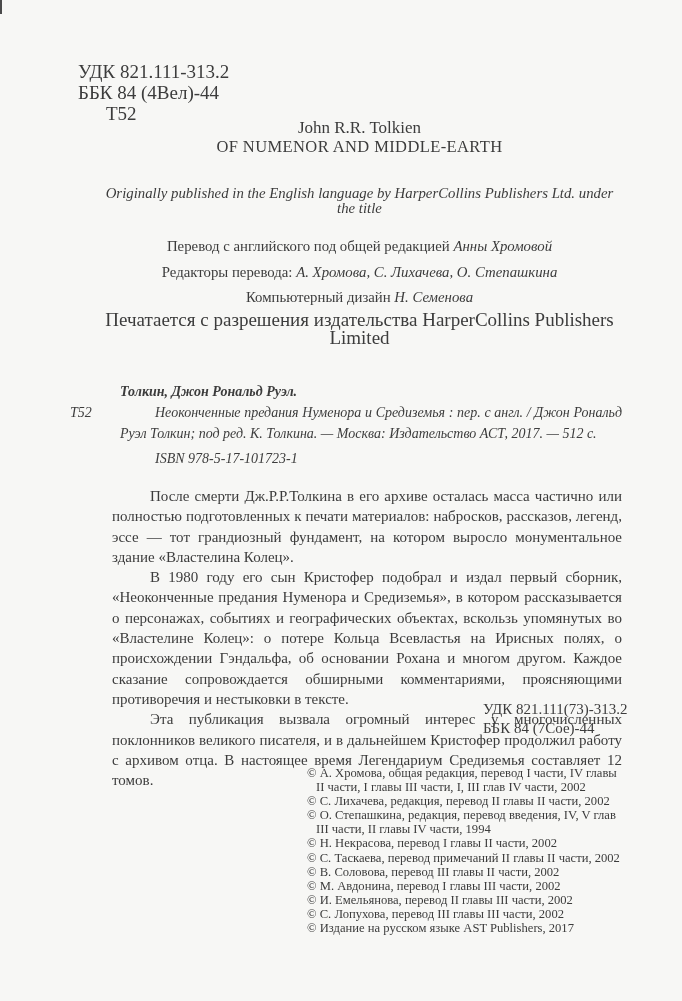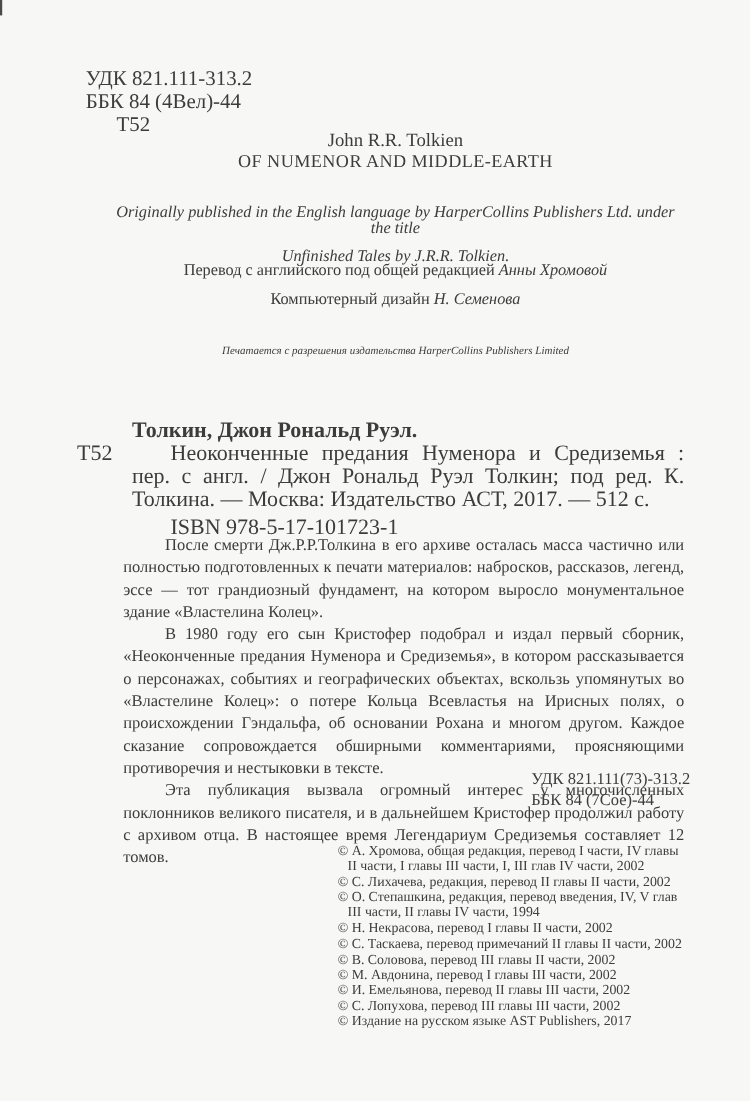--- a/index.html
+++ b/index.html
@@ -24,24 +24,24 @@
   .title-block .author-en { font-size:17px; }
   .title-block .caps { letter-spacing:0.4px; }
 
   .original-note { top:186px; font-style:italic; font-size:14.8px; line-height:15px; }
   .original-note .line2 { margin-top:10px; }
 
   .credits { top:239px; font-size:14.8px; }
   .credits .credit-line { margin-bottom:10.5px; line-height:15px; }
   .credits .names { font-style:italic; }
 
-  .permission { top:311px; font-size:10px; line-height:17.5px;font-style:italic; }
+  .permission { top:311px; font-size:19px; line-height:17.5px; }
 
   
-  .biblio { position:absolute; left:70px; top:381px; width:552px; font-size:20px; line-height:21px; }
+  .biblio { position:absolute; left:70px; top:381px; width:552px; font-size:14px; line-height:21px;font-style:italic; }
   .biblio-author { margin-left:50px; font-weight:bold; }
   .biblio-row { position:relative; }
   .biblio-code { position:absolute; left:0; top:0; }
   .biblio-entry { margin-left:50px; text-indent:35px; text-align:justify; }
   .biblio-isbn { margin-left:85px; margin-top:4px; }
 
   
   .annotation { position:absolute; left:112px; top:486px; width:510px;
     font-size:15px; line-height:20.3px; text-align:justify;
     hyphens:auto; -webkit-hyphens:auto; }
@@ -66,27 +66,30 @@
   <div class="code">Т52</div>
 </div>
 
 <div class="center-col title-block">
   <div class="author-en">John R.R. Tolkien</div>
   <div class="caps">OF NUMENOR AND MIDDLE-EARTH</div>
 </div>
 
 <div class="center-col original-note">
   <div class="line1">Originally published in the English language by HarperCollins Publishers Ltd. under the title</div>
-  <div class="line2">Unfinished Tales by J.R.R. Tolkien.</div>
 </div>
 
 <div class="center-col credits">
   <div class="credit-line">
     <span>Перевод с английского под общей редакцией</span>
     <span class="names">Анны Хромовой</span>
+  </div>
+  <div class="credit-line">
+    <span>Редакторы перевода:</span>
+    <span class="names">А. Хромова, С. Лихачева, О. Степашкина</span>
   </div>
   <div class="credit-line">
     <span>Компьютерный дизайн</span>
     <span class="names">Н. Семенова</span>
   </div>
 </div>
 
 <div class="center-col permission">
   <div>Печатается с разрешения издательства HarperCollins Publishers Limited</div>
 </div>

